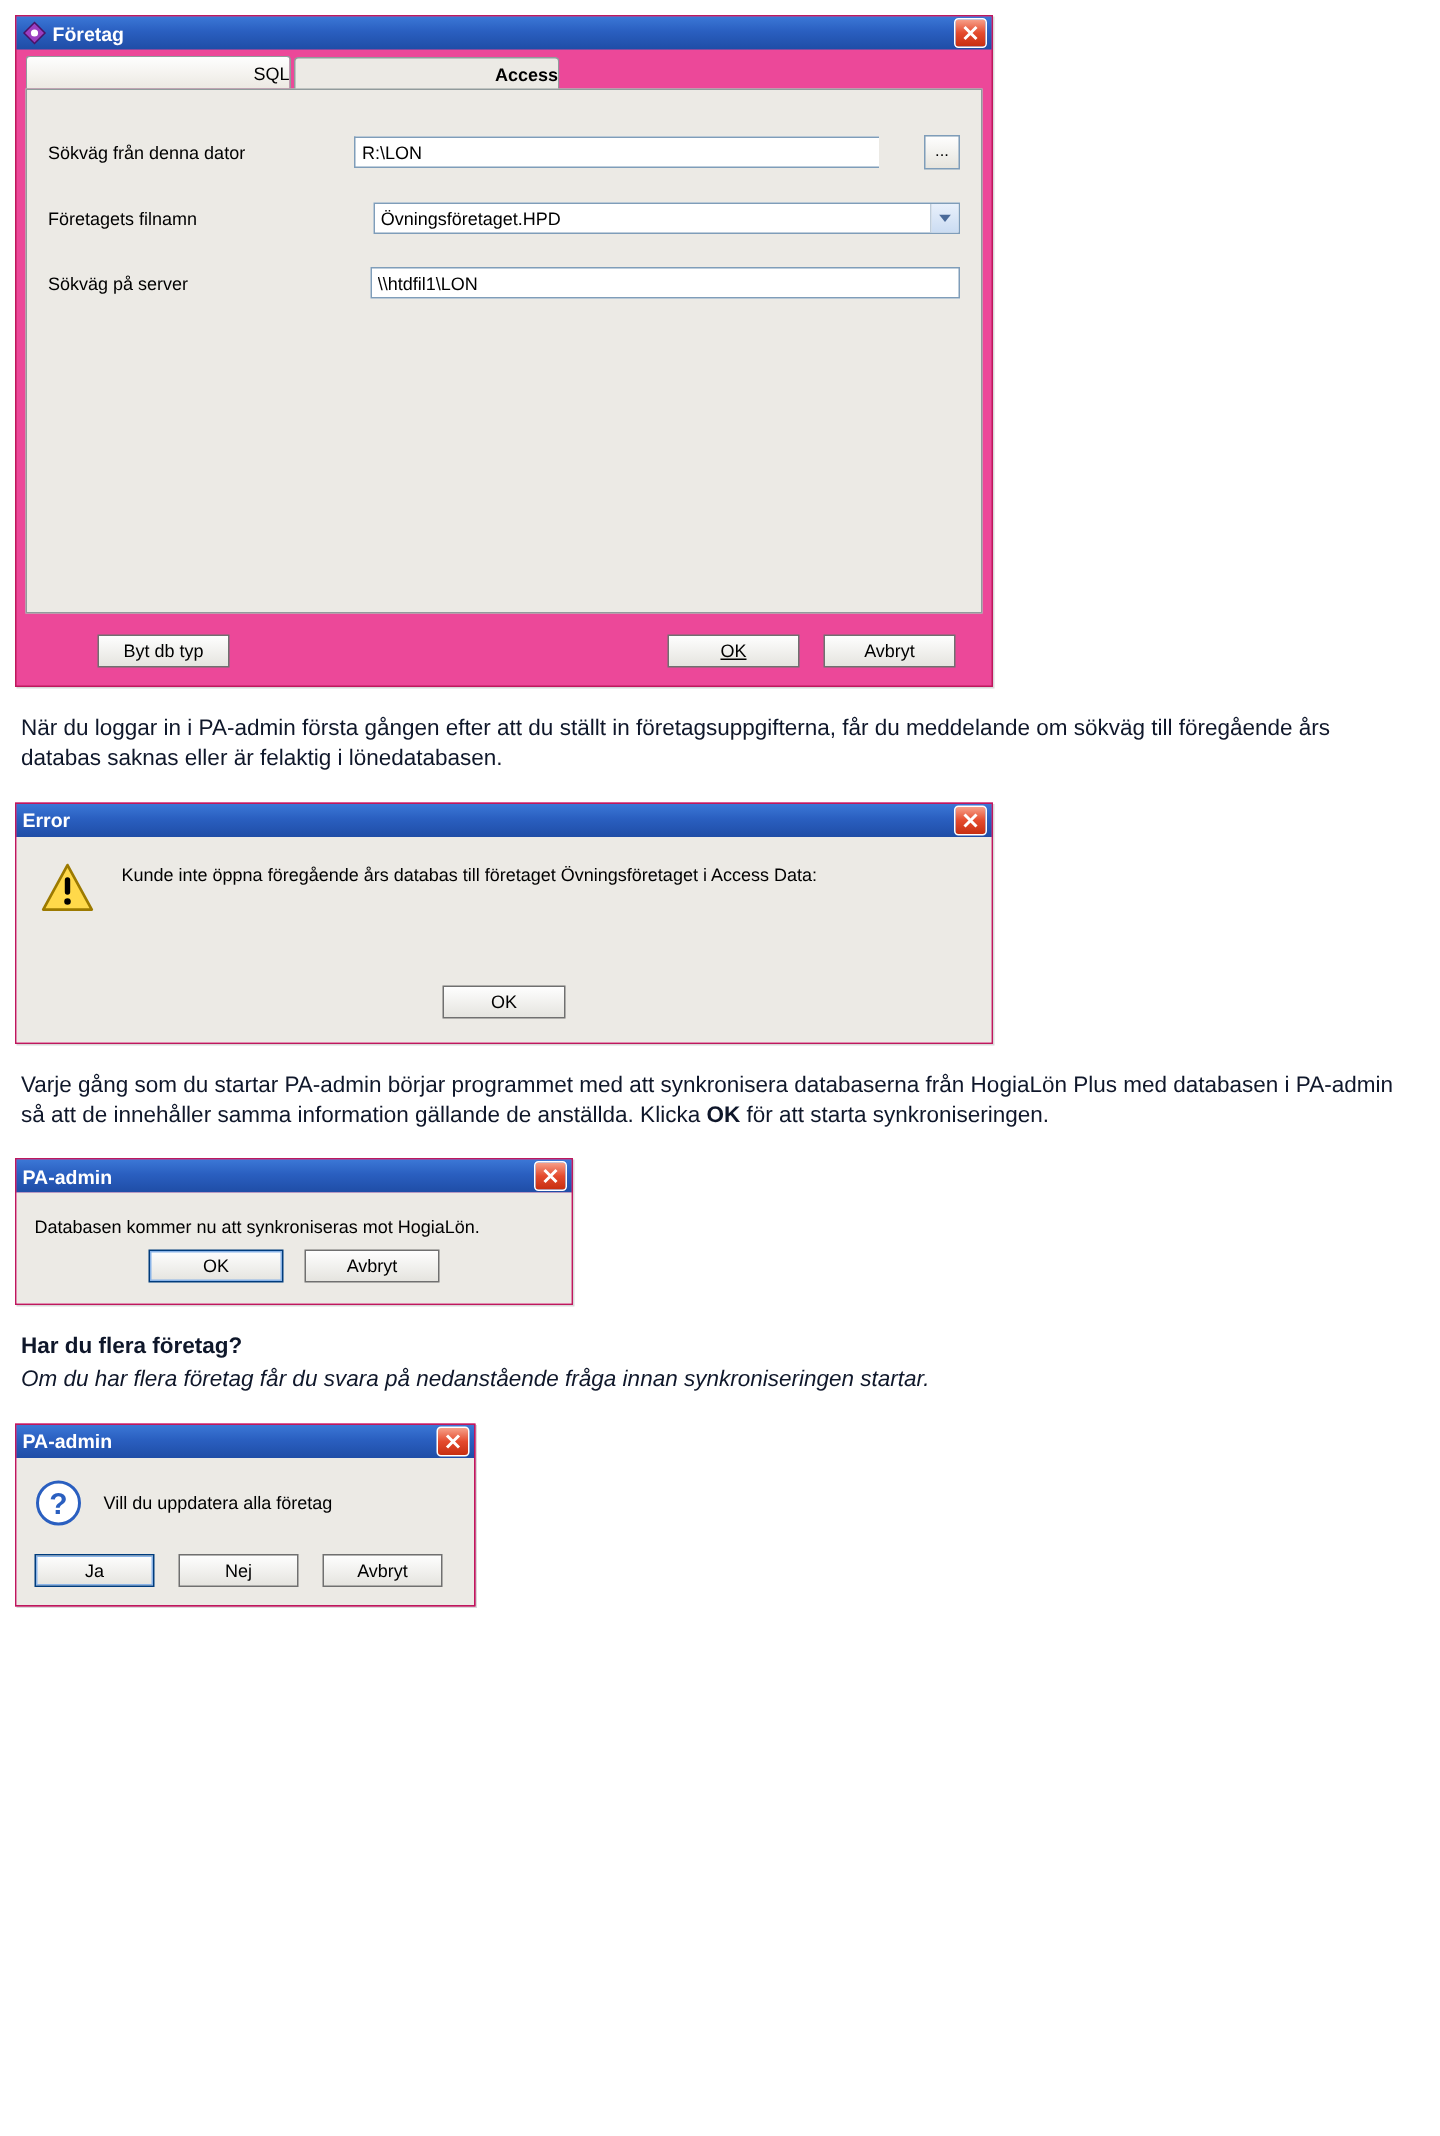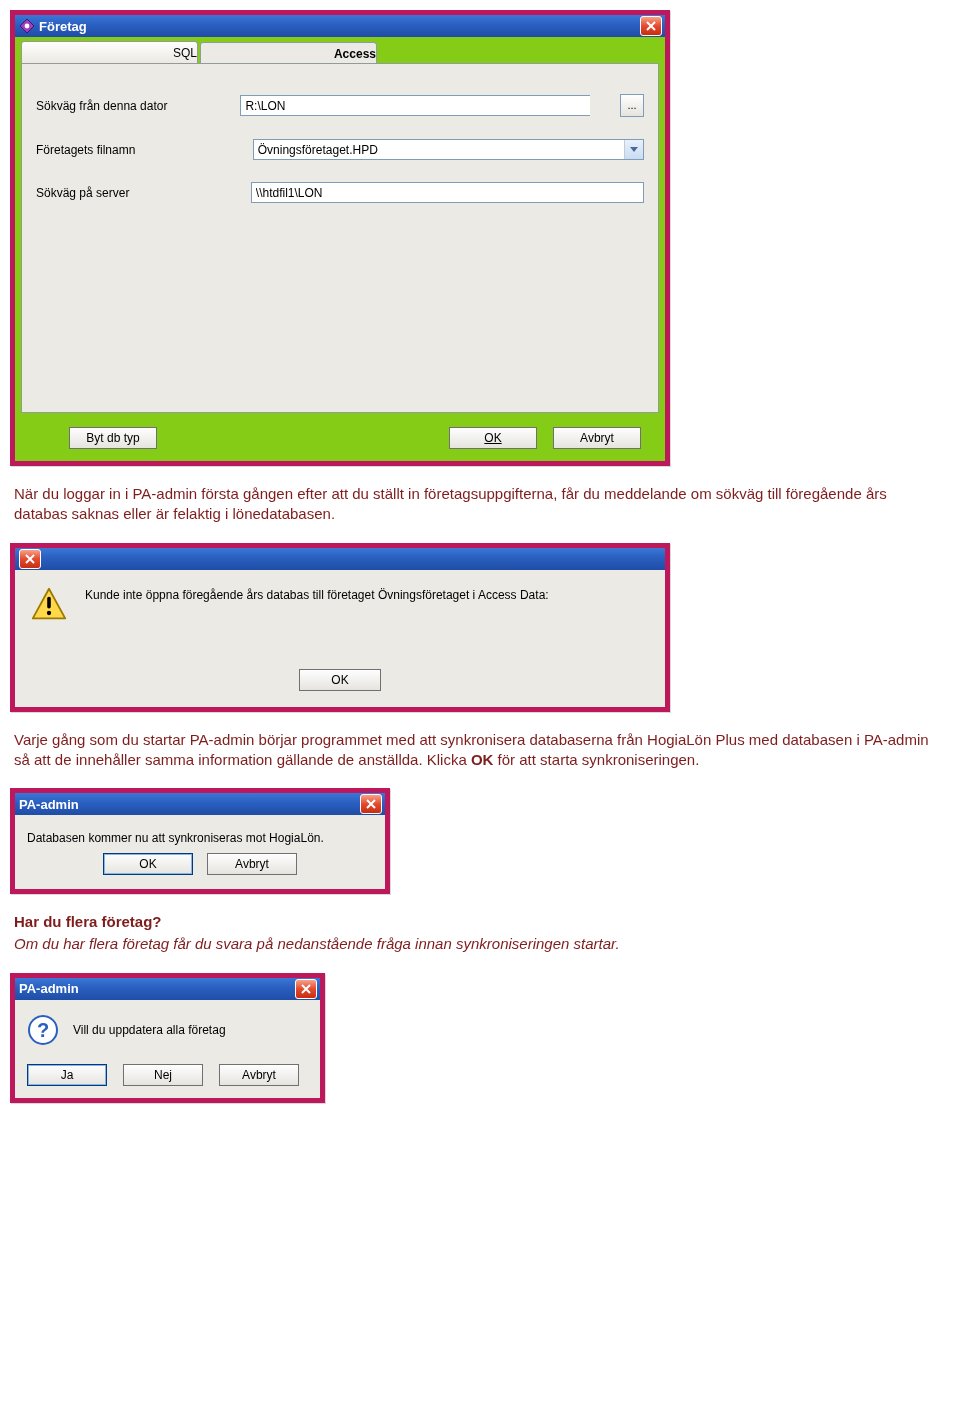--- a/index.html
+++ b/index.html
@@ -5,22 +5,22 @@
   body {
     margin: 0;
     padding: 10px 10px 40px 10px;
     background: #ffffff;
     font-family: Tahoma, Verdana, Arial, sans-serif;
     font-size: 12px;
     color: #000;
     width: 940px;
   }
   .window {
-    border: 5px solid #be185d;
-    background: #84cc16;
+    border: 1px solid #be185d;
+    background: #ec4899;
     box-shadow: 1px 1px 0 rgba(0,0,0,0.15);
   }
   .titlebar {
     background: linear-gradient(to bottom, #3b77d6 0%, #2a5fc0 45%, #1f4da6 100%);
     color: #fff;
     display: flex;
     align-items: center;
     padding: 2px 3px 2px 4px;
     font-weight: bold;
     font-size: 13px;
@@ -108,21 +108,21 @@
     padding: 0 8px;
     min-width: 88px;
     cursor:pointer;
     box-sizing:border-box;
     display:flex;align-items:center;justify-content:center;
   }
   .btn.default { border:1px solid #003c7d; box-shadow: inset 0 0 0 1px #8ab4e8; }
   .buttonbar .spacer { flex:1; }
 
   
-  .doc-text { color:#7f1d1d; font-family: Verdana, Arial, sans-serif; font-size: 15px; line-height:1.35; margin: 18px 4px 18px 4px; max-width: 930px; }
+  .doc-text { color:#0f172a; font-family: Verdana, Arial, sans-serif; font-size: 15px; line-height:1.35; margin: 18px 4px 18px 4px; max-width: 930px; }
   .doc-text strong { font-weight:bold; }
 
   
   .error-dlg { width: 650px; }
   .error-body { padding: 16px 16px 12px 16px; display:flex; flex-direction:column; background:#eceae5;}
   .error-row { display:flex; align-items:flex-start; gap:18px; }
   .warn-icon { width:36px; flex: 0 0 36px; }
   .error-msg { font-size:12px; padding-top:2px; }
   .error-btnrow { display:flex; justify-content:center; margin-top:44px; margin-bottom:4px; }
 
@@ -194,20 +194,21 @@
     <div style="width:16px"></div>
     <div class="btn">Avbryt</div>
     <div style="width:10px"></div>
   </div>
 </div>
 
 <p class="doc-text">När du loggar in i PA-admin första gången efter att du ställt in företagsuppgifterna, får du meddelande om sökväg till föregående års databas saknas eller är felaktig i lönedatabasen.</p>
 
 <div class="window error-dlg">
   <div class="titlebar">
+    <span class="title-text">Error</span>
     <span class="close-btn">
       <svg viewBox="0 0 10 10">
           <path d="M1 1 L9 9 M9 1 L1 9" stroke="#fff" stroke-width="2"></path>
         </svg>
     </span>
   </div>
   <div class="error-body">
     <div class="error-row">
       <div class="warn-icon">
         <svg viewBox="0 0 40 40">

